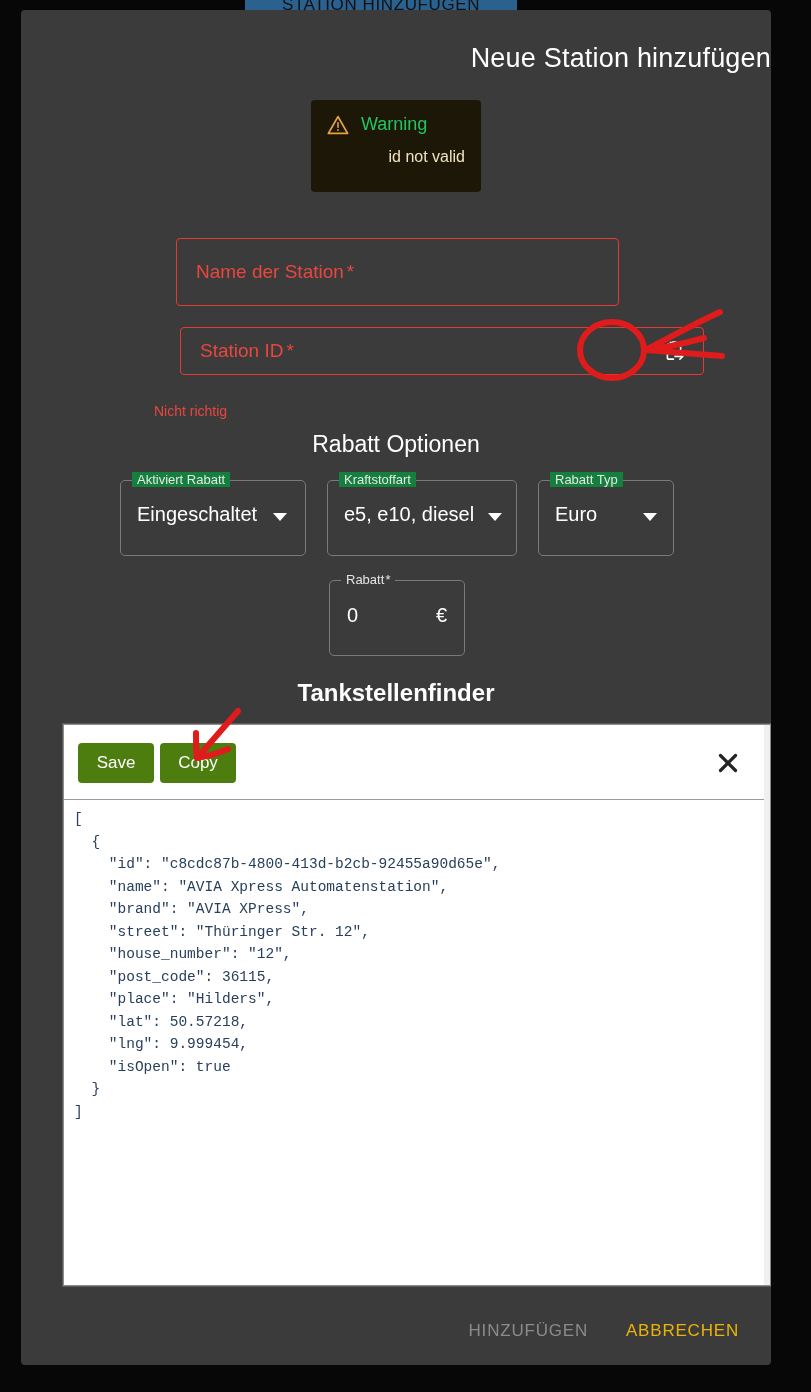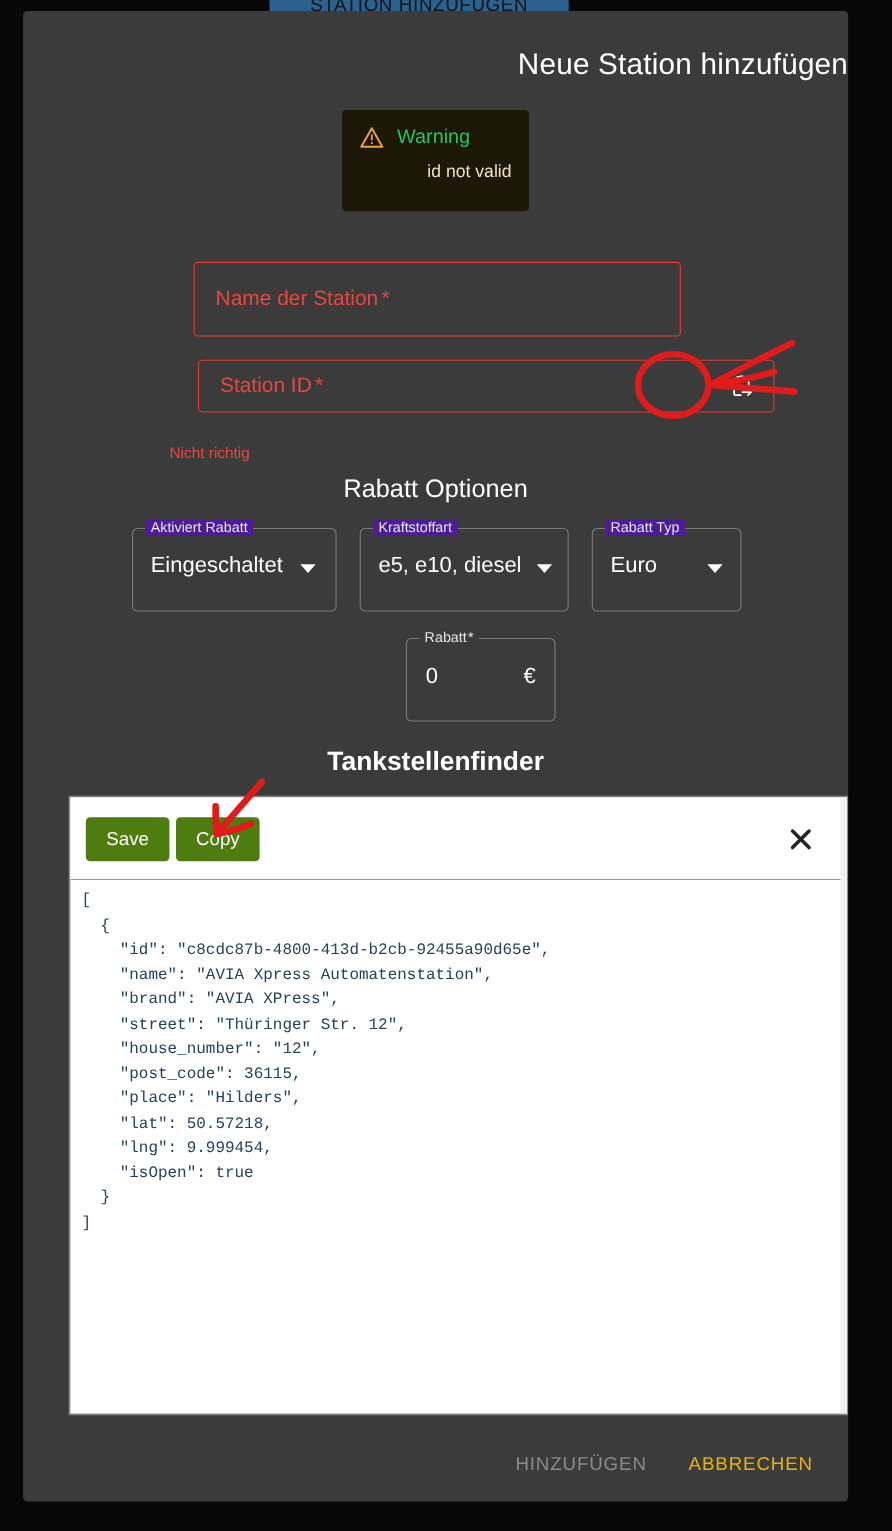--- a/index.html
+++ b/index.html
@@ -109,21 +109,21 @@
   
   .sel {
     position: absolute;
     border: 1px solid #7a7a7a;
     border-radius: 5px;
     height: 76px;
   }
   .sel .legend {
     position: absolute;
     top: -9px; left: 11px;
-    background: #4c1d95;
+    background: #15803d;
     padding: 0 5px;
     font-size: 13px;
     color: #e6e6e6;
     white-space: nowrap;
   }
   .sel .val {
     position: absolute;
     left: 16px; top: 22px;
     font-size: 20px;
     color: #fff;
@@ -144,21 +144,20 @@
   .sel-2 .caret { right: 14px; }
   .sel-3 { left: 517px; top: 470px; width: 136px; }
   .sel-3 .caret { right: 16px; }
 
   .num {
     position: absolute;
     left: 308px; top: 570px;
     width: 136px; height: 76px;
     border: 1px solid #7a7a7a;
     border-radius: 5px;
-    margin-left: 40px;
   }
   .num .legend {
     position: absolute; top: -9px; left: 11px;
     background: #3b3b3b; padding: 0 5px;
     font-size: 13px; color: #e6e6e6;
   }
   .num .val { position: absolute; left: 17px; top: 23px; font-size: 20px; color: #fff; }
   .num .suffix { position: absolute; right: 17px; top: 23px; font-size: 20px; color: #fff; }
 
   

